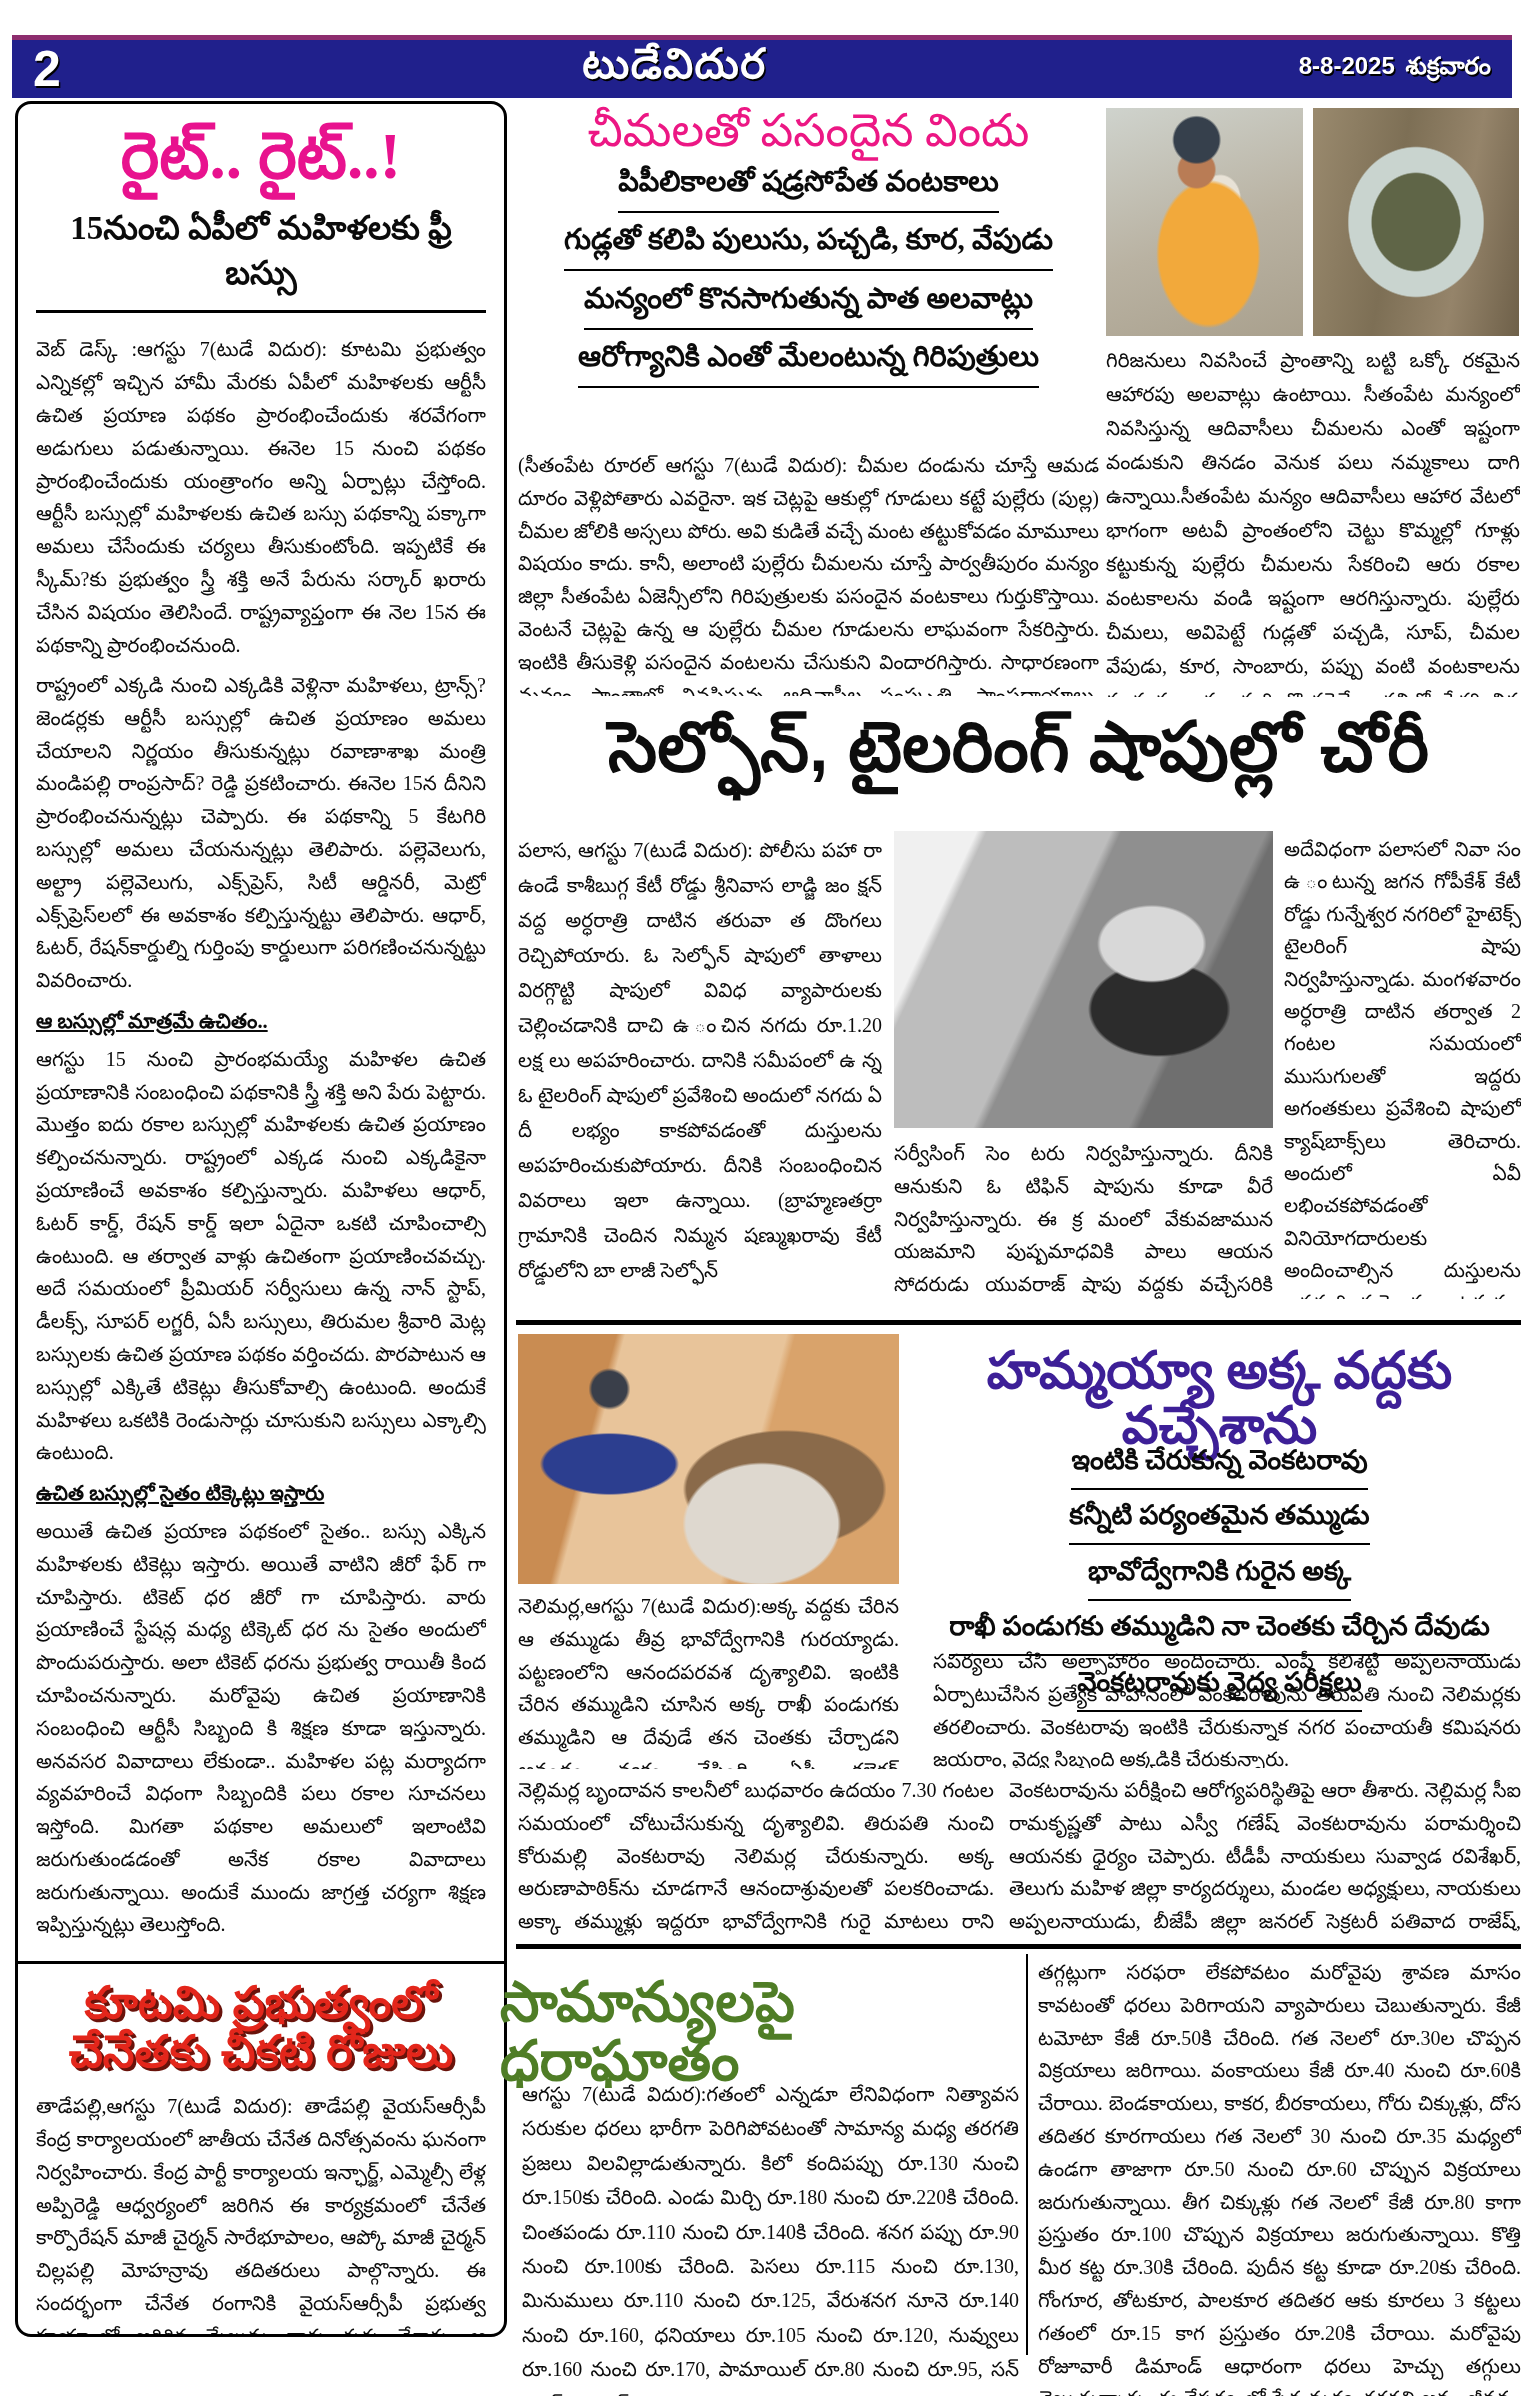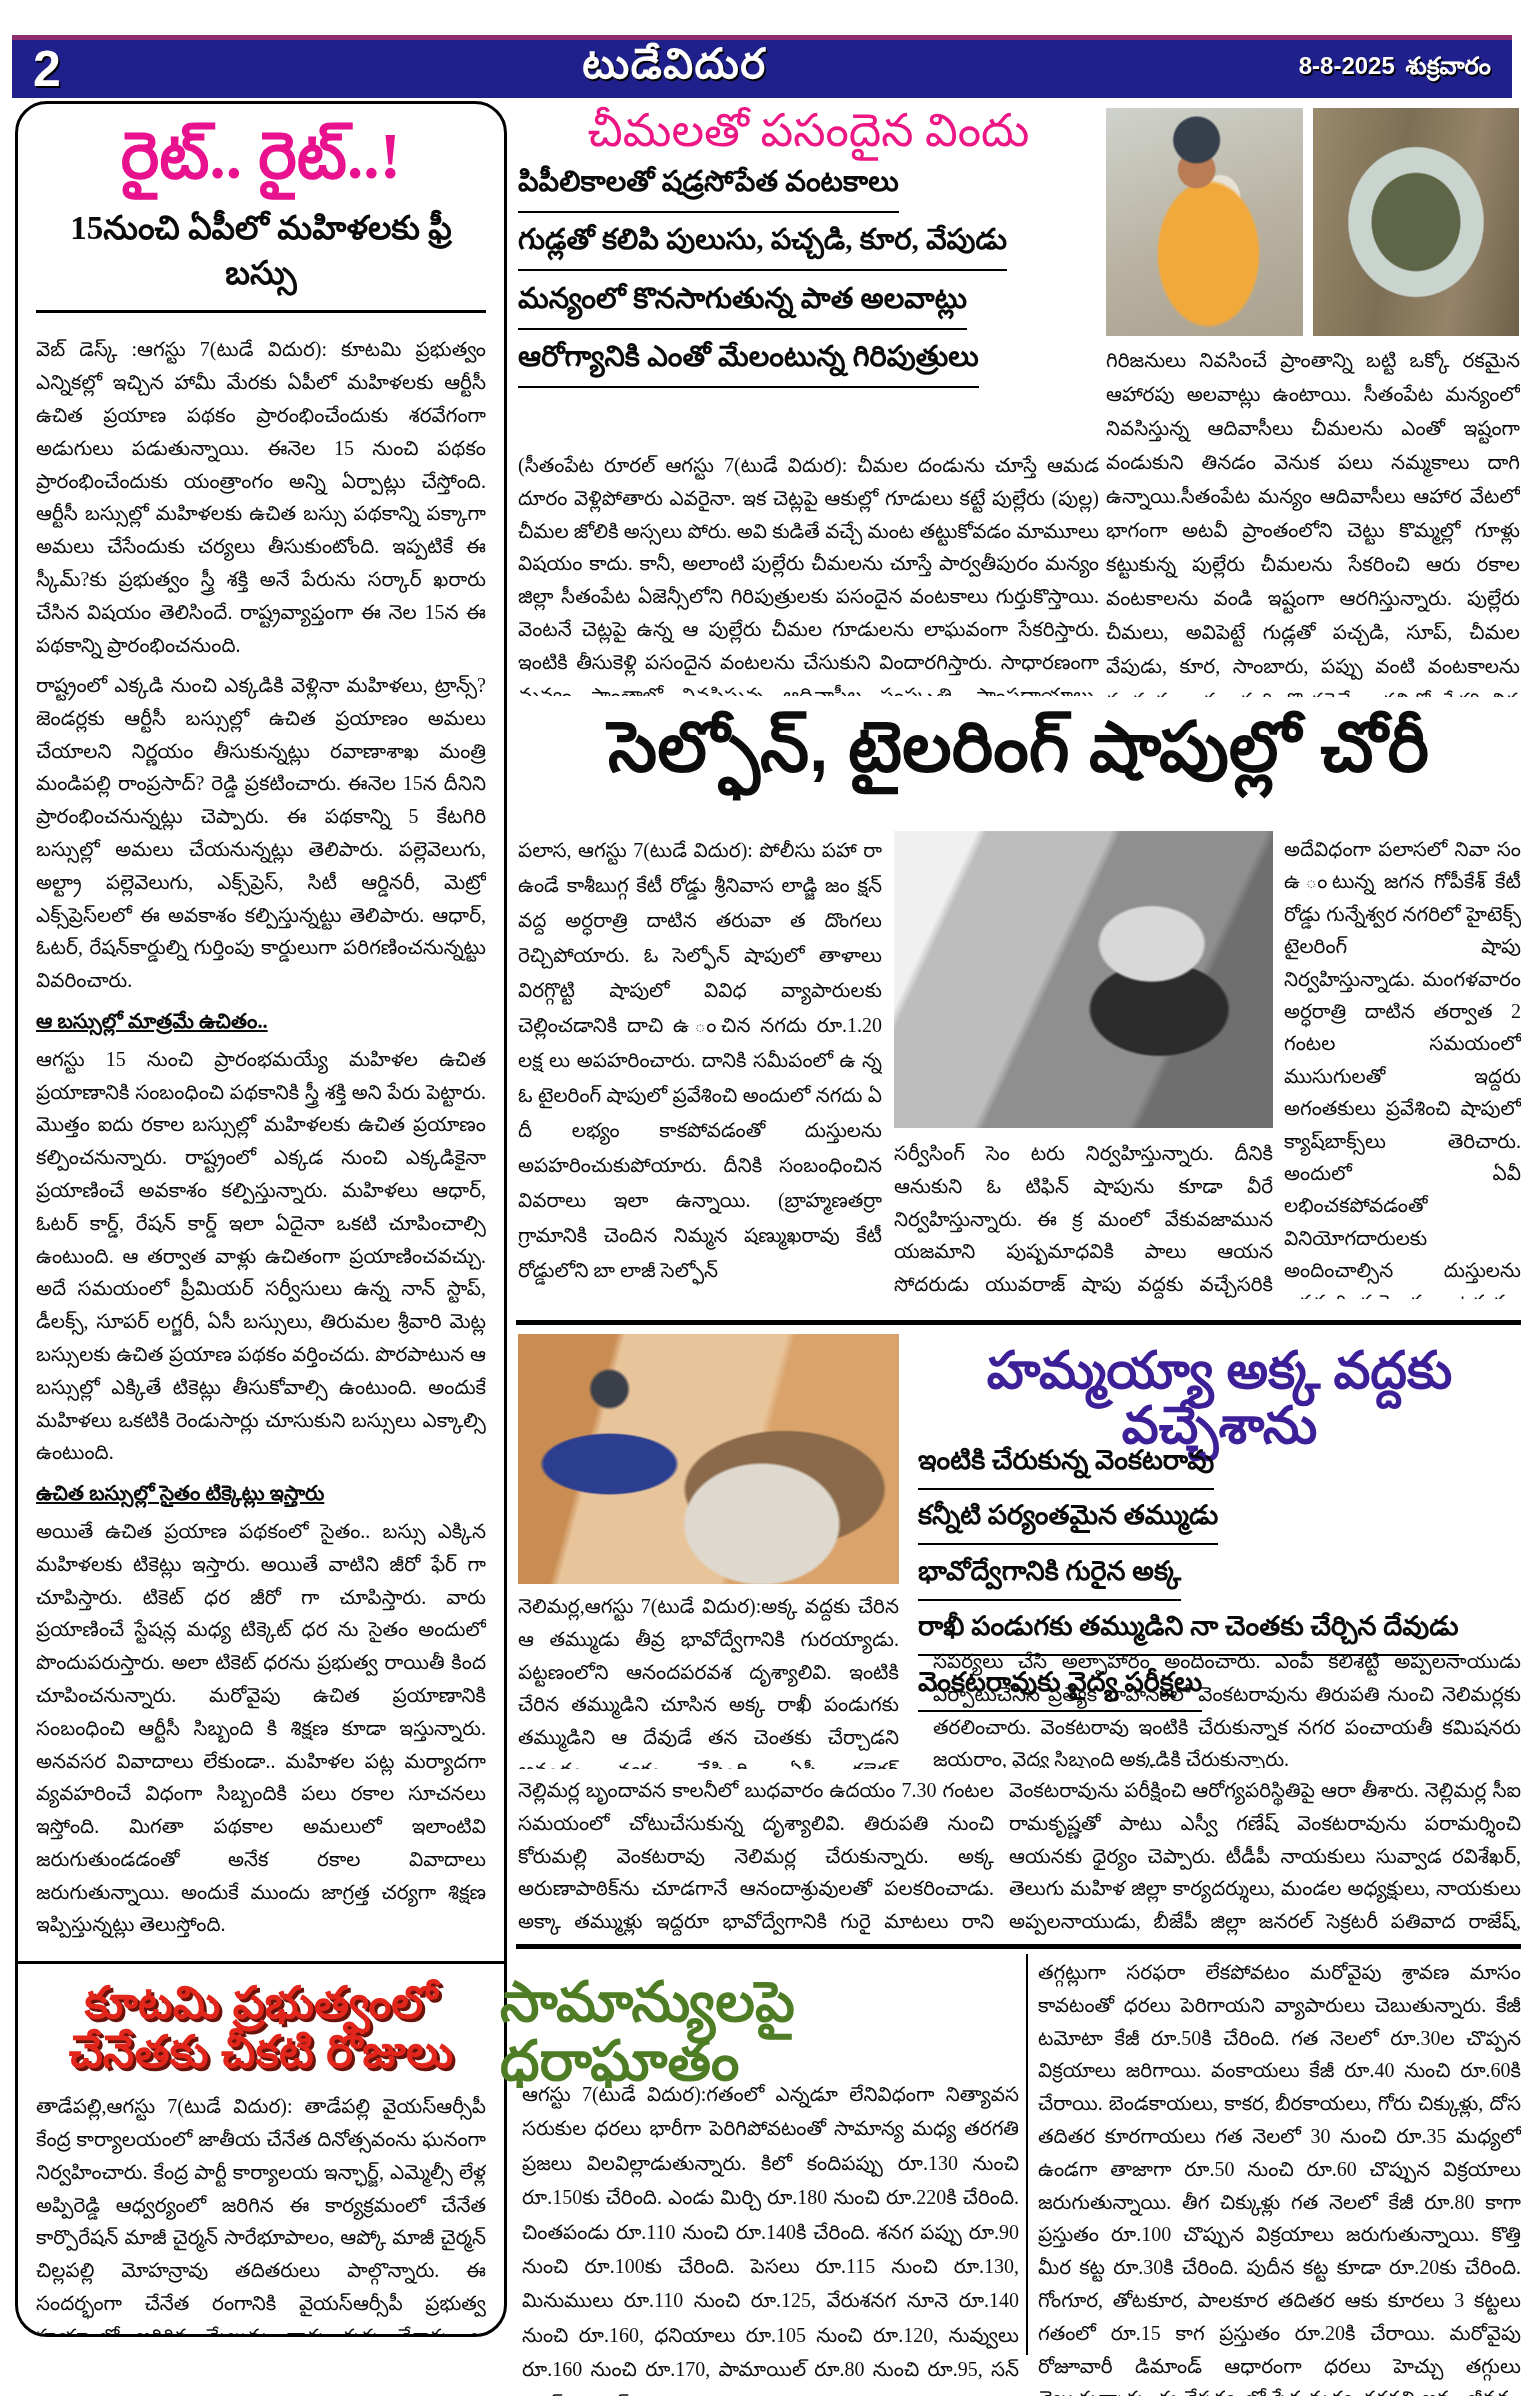--- a/index.html
+++ b/index.html
@@ -12,30 +12,30 @@
         padding:0 21px;font-family:"Liberation Sans","DejaVu Sans",sans-serif;}
   .pageno{color:#fff;font-size:50px;font-weight:bold;text-shadow:1.5px 1.5px 0 #000;}
   .mast{color:#fff;font-size:42px;font-weight:bold;letter-spacing:1.5px;text-shadow:1.5px 1.5px 0 #000;}
   .dateblk{color:#fff;font-size:24px;font-weight:bold;text-shadow:1.5px 1.5px 0 #000;}
   .dateblk span{margin-left:10.6px;}
   
   .txt{font-size:20px;line-height:1.64;text-align:justify;overflow:hidden;}
   .txt p{margin:0 0 7.6px 0;}
   .crosshead{font-weight:bold;font-size:20.5px;margin:6px 0 4.6px 0;text-align:left;text-decoration:underline;}
   
-  .leftbox{border:3.8px solid #000;border-radius:32px;padding:10.6px 18px;overflow:hidden;background:#fff;}
+  .leftbox{border:3.8px solid #000;border-radius:16px;padding:10.6px 18px;overflow:hidden;background:#fff;}
   .h-pink{color:#e8128e;font-weight:bold;text-align:center;font-size:65px;line-height:1.05;margin:7.6px 0 20px;}
   .h-sub{display:block;text-align:center;font-size:33px;font-weight:bold;margin:0 0 20px;}
   .h-sub span{display:inline-block;border-bottom:3px solid #000;padding-bottom:10px;}
   .boxdivider{border-top:3.8px solid #000;margin:12px -18px 13.7px;}
   .h-red{color:#e3261b;font-weight:bold;text-align:center;font-size:45px;line-height:1.1;margin:4.6px 0 13.7px;
          text-shadow:3px 3px 0 #6a130b;font-family:"Liberation Sans","DejaVu Sans",sans-serif;}
   
   .h-pink2{color:#ec1784;font-weight:normal;text-align:center;font-size:46px;line-height:1.0;margin:0;}
-  .subheads{font-weight:bold;}
+  .subheads{text-align:center;font-weight:bold;}
   .subheads div{margin:10.6px 0;}
   .subheads span{display:inline-block;border-bottom:2.3px solid #000;padding-bottom:6px;}
   .subheads.s38 span{font-size:29px;}
   .subheads.s36 span{font-size:27px;}
   
   .h-black{color:#0d0d0d;font-weight:800;text-align:center;font-size:70px;line-height:1.0;margin:0;
            font-family:"Liberation Sans","DejaVu Sans",sans-serif;}
   
   .h-purple{color:#3d1f97;font-weight:bold;text-align:center;font-size:52px;line-height:1.05;margin:0;}
   

